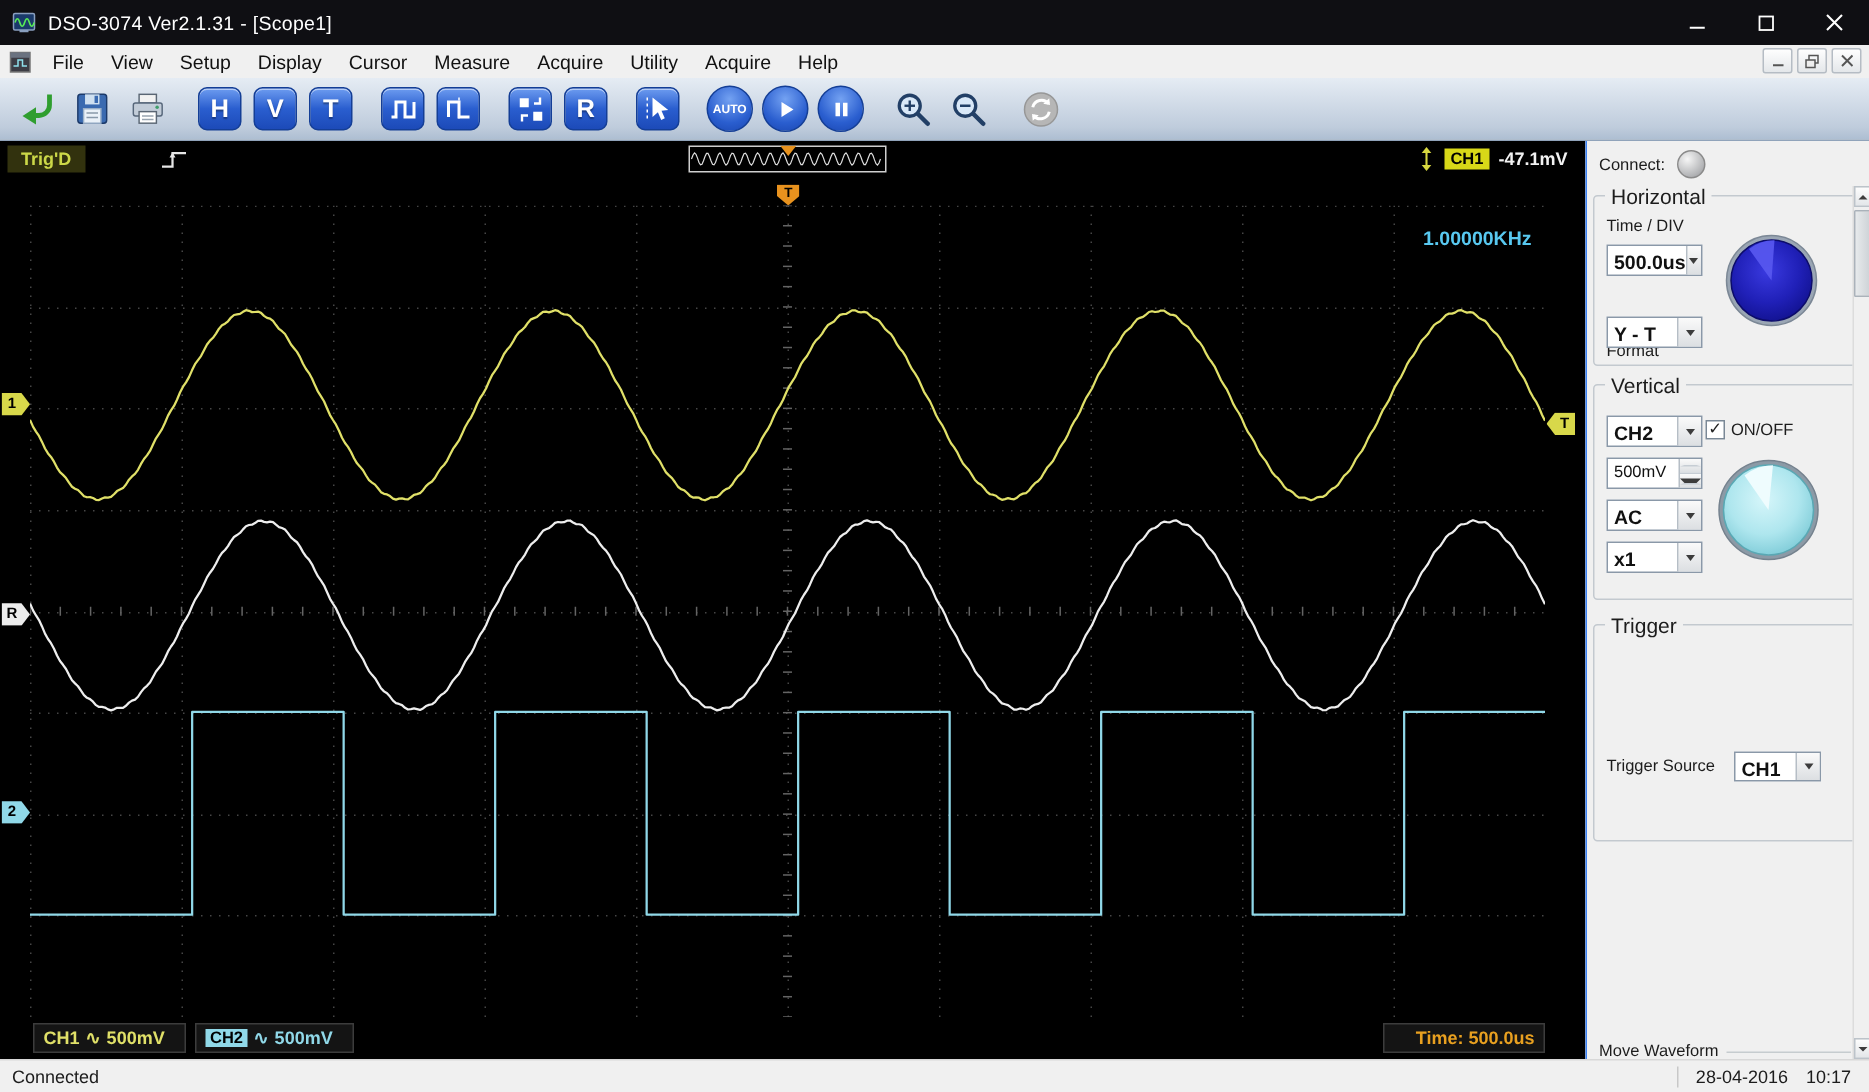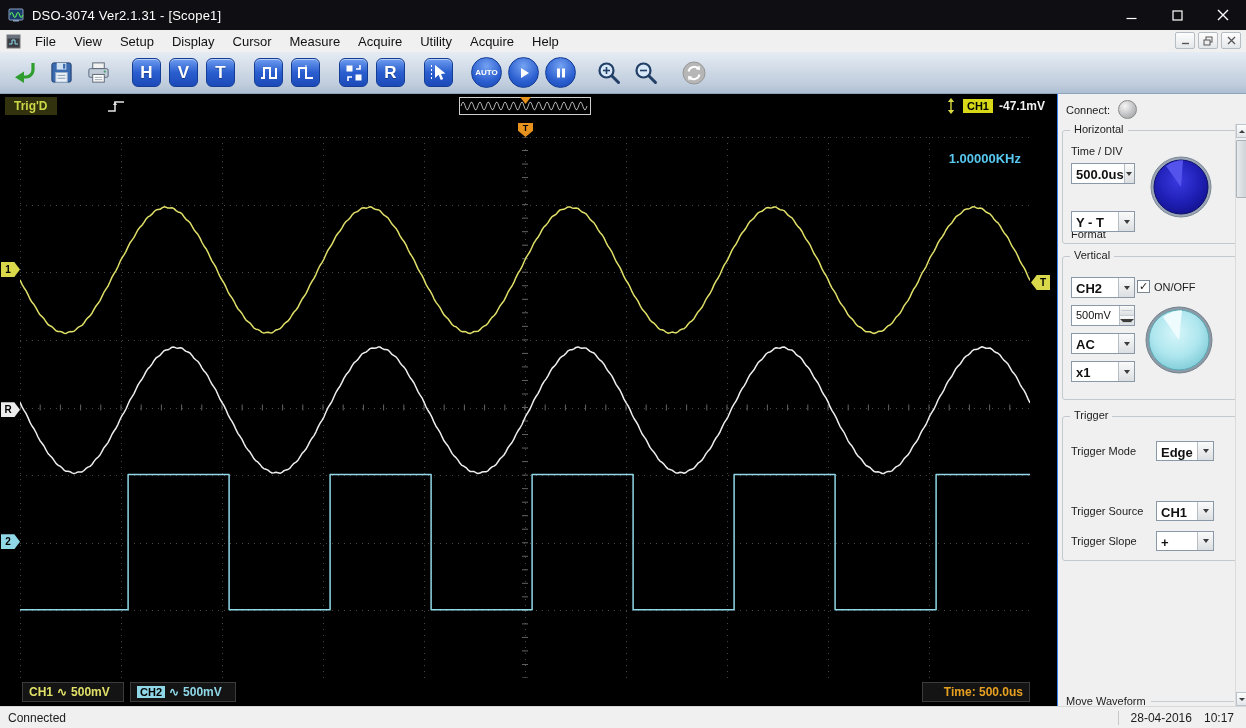--- a/index.html
+++ b/index.html
@@ -61,21 +61,21 @@
   .ro-ch2{left:130px;width:106px;color:#90d8e8;}
   .ro-ch2 .ch-badge2{background:#90d8e8;color:#000;padding:0 3px;font-size:11px;}
   .ro-time{right:27px;width:108px;color:#e8a020;justify-content:flex-end;}
 
   
   .right-panel{position:absolute;left:1057px;top:0;width:205px;height:612px;background:#f0f0f0;border-left:1px solid #3b82f6;}
   .connect-row{position:absolute;left:8px;top:6px;display:flex;align-items:center;gap:8px;}
   .rp-label{font-size:11px;color:#1c1c1c;}
   .led{width:19px;height:19px;border-radius:50%;border:1px solid #8a8a8a;background:radial-gradient(circle at 35% 30%,#f6f6f6,#bcbdbf 60%,#95969a);}
   .group{position:absolute;left:4px;width:176px;border:1px solid #c3c9cf;border-radius:3px;}
-  .gtitle{position:absolute;top:-8px;left:7px;background:#f0f0f0;padding:0 4px;font-size:11px;color:#1c1c1c;}
+  .gtitle{position:absolute;top:-8px;left:7px;background:#f0f0f0;padding:0 4px;font-size:14px;color:#1c1c1c;}
   .ctl-label{position:absolute;font-size:11px;color:#1c1c1c;}
   .combo{position:absolute;height:21px;background:#fff;border:1px solid #8a98a8;display:flex;}
   .combo .val{flex:1;font-size:13px;padding:3px 0 0 4px;color:#111;white-space:nowrap;font-weight:bold;}
   .combo .dd{width:16px;background:linear-gradient(#fafafa,#dcdfe2);border-left:1px solid #b6bec6;display:flex;align-items:center;justify-content:center;}
   .tri-down{width:0;height:0;border-left:3.5px solid transparent;border-right:3.5px solid transparent;border-top:4px solid #3c3c3c;}
   .tri-up{width:0;height:0;border-left:3px solid transparent;border-right:3px solid transparent;border-bottom:3.5px solid #3c3c3c;}
   .tri-dn-s{width:0;height:0;border-left:3px solid transparent;border-right:3px solid transparent;border-top:3.5px solid #3c3c3c;}
   .spinner{position:absolute;height:21px;background:#fff;border:1px solid #8a98a8;display:flex;}
   .spinner .val{flex:1;font-size:11px;padding:3px 0 0 4px;color:#111;}
   .spin-btns{width:15px;display:flex;flex-direction:column;border-left:1px solid #b6bec6;}
@@ -570,47 +570,29 @@
           <circle cx="35" cy="35" r="33" fill="#8c9aa6" stroke="#75828e"></circle>
           <circle cx="35" cy="35" r="30" fill="url(#kb2)" stroke="#5aa8b4"></circle>
           <path d="M35 35 L19 12 A30 30 0 0 1 38 5.2 Z" fill="#effcfe"></path>
         </svg>
       </span>
     </div>
 
     <div class="group" style="top:322px;height:145px;">
       <span class="gtitle">Trigger</span>
 
-      <div class="trow" style="top:24px;">
-        <span class="ctl-label" style="left:8px;top:4px;">Trigger Mode</span>
-        <div class="combo" style="left:93px;top:0;width:58px;height:20px;">
-          <span class="val">Edge</span>
-          <span class="dd">
-              <span class="tri-down"></span>
-            </span>
-        </div>
-      </div>
       <div class="trow" style="top:84px;">
         <span class="ctl-label" style="left:8px;top:4px;">Trigger Source</span>
         <div class="combo" style="left:93px;top:0;width:58px;height:20px;">
           <span class="val">CH1</span>
           <span class="dd">
               <span class="tri-down"></span>
             </span>
         </div>
       </div>
-      <div class="trow" style="top:114px;">
-        <span class="ctl-label" style="left:8px;top:4px;">Trigger Slope</span>
-        <div class="combo" style="left:93px;top:0;width:58px;height:20px;">
-          <span class="val">+</span>
-          <span class="dd">
-              <span class="tri-down"></span>
-            </span>
-        </div>
-      </div>
     </div>
 
     <div class="move-wave">
       <span class="rp-label">Move Waveform</span>
       <span class="line"></span>
     </div>
 
     <div class="scrollbar">
       <span class="sb-arrow" style="top:0;">
           <span class="tri-up"></span>

